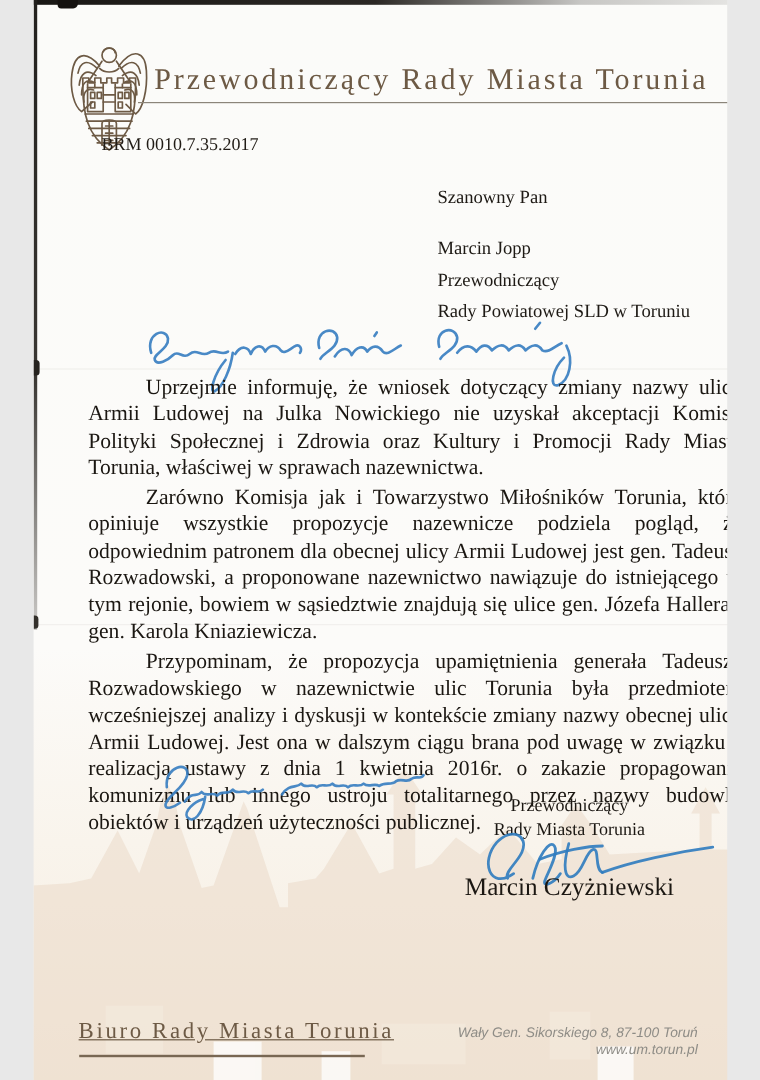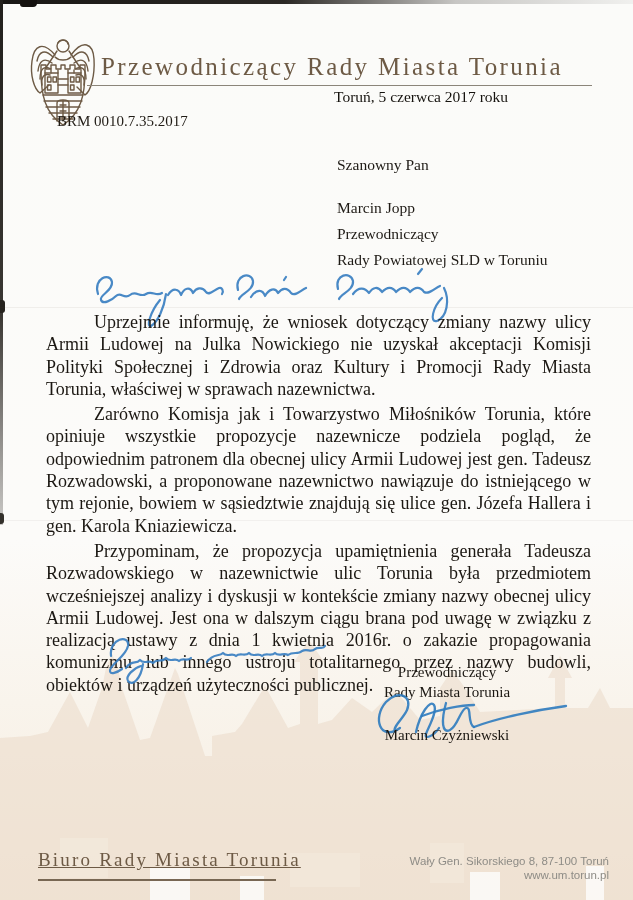--- a/index.html
+++ b/index.html
@@ -1,18 +1,18 @@
 <!DOCTYPE html>
 <html lang="pl"><head>
 <meta charset="utf-8">
 <title>Scanned letter</title>
 <style>
   html,body{margin:0;padding:0;background:#e8e8e8;}
   .page{
-    position:relative;width:633px;height:900px;margin:0 auto;overflow:hidden;
+    position:relative;width:578px;height:900px;margin:0 auto;overflow:hidden;
     background:linear-gradient(180deg,#fbfbf9 0%,#fcfbf9 60%,#f9f4ec 78%,#f5ecdf 100%);
     font-family:"Liberation Serif", serif;color:#1e1a15;
   }
   
   .scan-top{position:absolute;left:0;top:0;width:633px;height:4px;
     background:linear-gradient(90deg,#191715 0%,#2b2825 45%,rgba(43,40,37,.25) 72%,rgba(43,40,37,.05) 100%);}
   .scan-blob{position:absolute;left:20px;top:0;width:17px;height:7px;background:#14110f;border-radius:0 0 4px 3px;}
   .scan-left{position:absolute;left:0;top:0;width:3px;height:525px;
     background:linear-gradient(180deg,#22201d 0%,#3a3733 60%,rgba(60,56,52,.25) 100%);}
   .scan-tick1{position:absolute;left:0;top:300px;width:5px;height:13px;background:#26231f;border-radius:0 3px 3px 0;}
@@ -38,27 +38,27 @@
   .hw path{fill:none;stroke:#3a7fc1;stroke-width:2.2;stroke-linecap:round;stroke-linejoin:round;opacity:.92;}
   
   .body-text{position:absolute;left:46px;top:311px;width:545px;
     font-size:18px;line-height:22.3px;text-align:justify;color:#1b1712;}
   .body-text p{margin:0 0 3px 0;text-indent:48px;}
   
   .sig-block{position:absolute;left:352px;top:662px;width:190px;text-align:center;
     font-size:15px;line-height:20px;color:#1b1712;}
   .sig-scribble{position:absolute;left:368px;top:688px;width:208px;height:54px;pointer-events:none;}
   .sig-scribble path{fill:none;stroke:#2e7bbf;stroke-width:2.3;stroke-linecap:round;opacity:.9;}
-  .sig-name{position:absolute;left:352px;top:727px;width:190px;text-align:center;font-size:15px;color:#1b1712;}
+  .sig-name{position:absolute;left:352px;top:727px;width:190px;text-align:center;font-size:21px;color:#1b1712;}
   
   .office{position:absolute;left:38px;top:849px;white-space:nowrap;
     font-size:19px;letter-spacing:2.2px;color:#6d5a45;text-decoration:underline;}
   .office-rule{position:absolute;left:38px;top:879px;width:238px;height:2px;background:#786753;}
   .address{position:absolute;right:24px;top:855px;text-align:right;
-    font-family:"Liberation Sans", sans-serif;font-size:11.5px;line-height:13.5px;color:#8e8c86;}
+    font-family:"Liberation Sans", sans-serif;font-size:11.5px;line-height:13.5px;color:#8e8c86;font-style:italic;}
 </style>
 </head>
 <body>
 
 <div class="page">
 
   <svg class="watermark" viewBox="0 0 633 272" aria-hidden="true">
     <g fill="#e9d8c6" opacity="0.5">
       <path d="M0,110 L0,272 L633,272 L633,80 L610,80 L600,60 L588,80 L565,80 L565,50 L572,50 L560,28 L548,50 L555,50 L555,80 L480,84
                L465,60 L452,42 L440,60 L440,88 L420,92 L395,62 L372,84 L352,70 L332,92 L318,96 L318,34 L324,34 L309,12 L294,34 L300,34 L300,96
@@ -120,21 +120,20 @@
       <path d="M31,46 L41,46 M31,52 L41,52"></path>
 
       <path d="M16,62 L56,62 M17,68 L55,68 M19,74 L53,74 M22,80 L50,80 M26,86 L46,86"></path>
       <path d="M30,88 L30,70 C30,66 42,66 42,70 L42,88"></path>
       <path d="M36,68 L36,88 M33,72 L39,72 M33,78 L39,78 M33,84 L39,84"></path>
     </g>
   </svg>
 
   <div class="title">Przewodniczący Rady Miasta Torunia</div>
   <div class="header-rule"></div>
-  <div class="date">Toruń, 5 czerwca 2017 roku</div>
   <div class="ref">BRM 0010.7.35.2017</div>
 
   <div class="recipient">
     <div class="salutation">Szanowny Pan</div>
     <div>Marcin Jopp</div>
     <div>Przewodniczący</div>
     <div>Rady Powiatowej SLD w Toruniu</div>
   </div>
 
   <svg class="hw hw-greeting" viewBox="0 0 375 72" role="img" aria-label="Szanowny Panie Przewodniczący">

